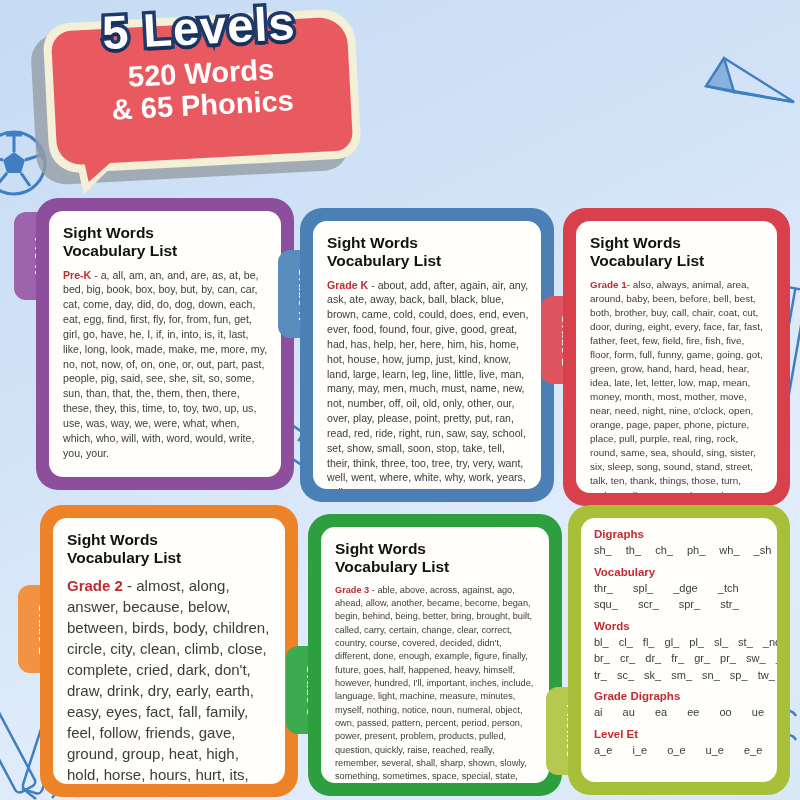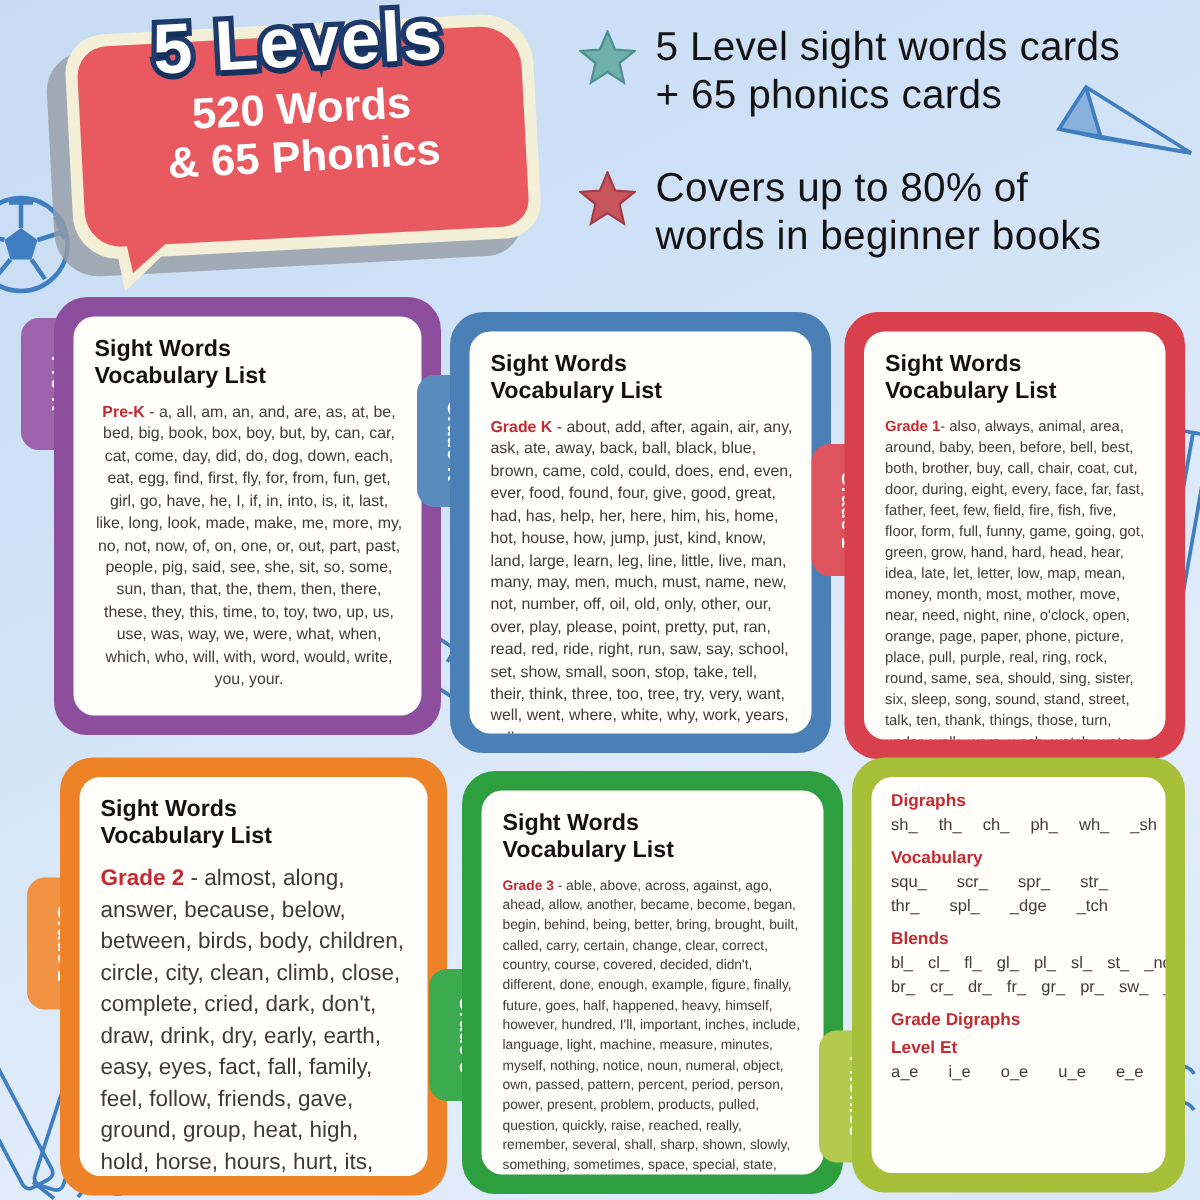--- a/index.html
+++ b/index.html
@@ -36,21 +36,21 @@
   
   .card-group{position:absolute;}
   .tab{position:absolute;left:0;width:50px;height:88px;border-radius:12px;background:var(--t,#999);}
   .tab-label{position:absolute;left:50%;top:50%;transform:translate(-50%,-50%) rotate(90deg);
     color:#fff;font-weight:700;font-size:13px;white-space:nowrap;letter-spacing:.5px;}
   .card{position:absolute;left:22px;top:0;background:var(--c,#777);border-radius:22px;}
   .card-body{position:absolute;inset:13px;background:#fffefb;border-radius:14px;padding:13px 12px 10px 14px;box-sizing:border-box;overflow:hidden;}
   .card-heading{font-weight:700;font-size:15.5px;color:#121212;line-height:1.18;margin-bottom:7px;}
   .words{margin:0;color:#3c3c3c;}
   .level{font-weight:700;color:#c22b31;}
-  .f-prek{font-size:10.6px;line-height:1.40;text-align:center;}
+  .f-prek{font-size:10.6px;line-height:1.40;}
   .f-gk{font-size:10.6px;line-height:1.40;}
   .f-g1{font-size:9.9px;line-height:1.42;}
   .f-g2{font-size:15px;line-height:1.40;}
   .f-g3{font-size:9.2px;line-height:1.45;}
   
   .ph-body{padding:10px 10px 8px 13px;}
   .ph-title{color:#c22b31;font-weight:700;font-size:11.5px;margin:7px 0 2px;}
   .ph-title.first{margin-top:0;}
   .ph-row{font-size:11px;color:#3c3c3c;line-height:1.5;word-spacing:11px;white-space:nowrap;}
   .ph-row.w8{word-spacing:7px;}
@@ -112,40 +112,20 @@
     <div class="banner-tail-red"></div>
     <div class="banner-text">
       <div class="banner-title">5 Levels</div>
       <div class="banner-sub">
         <span>520 Words</span><br>
         <span>&amp; 65 Phonics</span>
       </div>
     </div>
   </div>
 
-  <div class="features">
-    <div class="feature">
-      <span class="star">
-        <svg width="38" height="38" viewBox="0 0 38 38">
-          <polygon points="19,1 24,13 37,14 27,22 30,35 19,28 8,35 11,22 1,14 14,13" fill="#6fb0ad" stroke="#4d908d" stroke-width="1.5"></polygon>
-        </svg>
-      </span>
-      <div class="ftext">5 Level sight words cards
-+ 65 phonics cards</div>
-    </div>
-    <div class="feature">
-      <span class="star">
-        <svg width="38" height="38" viewBox="0 0 38 38">
-          <polygon points="19,1 24,13 37,14 27,22 30,35 19,28 8,35 11,22 1,14 14,13" fill="#c8545c" stroke="#a13c45" stroke-width="1.5"></polygon>
-        </svg>
-      </span>
-      <div class="ftext">Covers up to 80% of
-words in beginner books</div>
-    </div>
-  </div>
 
   <div class="card-group" style="left:14px;top:198px;width:280px;height:292px;">
     <div class="tab" style="top: 14px; --t: #9d64ad;">
       <span class="tab-label">Pre-K</span>
     </div>
     <div class="card" style="width: 258px; height: 292px; --c: #8d4f9d;">
       <div class="card-body">
         <div class="card-heading">
           <span>Sight Words</span><br>
           <span>Vocabulary List</span>
@@ -217,26 +197,28 @@
 
   <div class="card-group" style="left:546px;top:505px;width:244px;height:290px;">
     <div class="tab" style="top: 182px; --t: #b5c84f;">
       <span class="tab-label">Phonics</span>
     </div>
     <div class="card" style="width: 222px; height: 290px; --c: #a8bf3a;">
       <div class="card-body ph-body">
         <div class="ph-title first">Digraphs</div>
         <div class="ph-row">sh_ th_ ch_ ph_ wh_ _sh _ch</div>
         <div class="ph-title">Vocabulary</div>
+        <div class="ph-row wide">thr_ spl_ _dge _tch</div>
         <div class="ph-row wide">squ_ scr_ spr_ str_</div>
-        <div class="ph-row wide">thr_ spl_ _dge _tch</div>
-        <div class="ph-title">Blends</div>
+        <div class="ph-title">Words</div>
         <div class="ph-row w8">bl_ cl_ fl_ gl_ pl_ sl_ st_ _nd</div>
         <div class="ph-row w8">br_ cr_ dr_ fr_ gr_ pr_ sw_ _nk</div>
+        <div class="ph-row w8">tr_ sc_ sk_ sm_ sn_ sp_ tw_</div>
         <div class="ph-title">Grade Digraphs</div>
+        <div class="ph-row wide">ai au ea ee oo ue</div>
         <div class="ph-title">Level Et</div>
         <div class="ph-row wide">a_e i_e o_e u_e e_e</div>
 
       </div>
     </div>
   </div>
 
 </div>
 
 </body></html>

